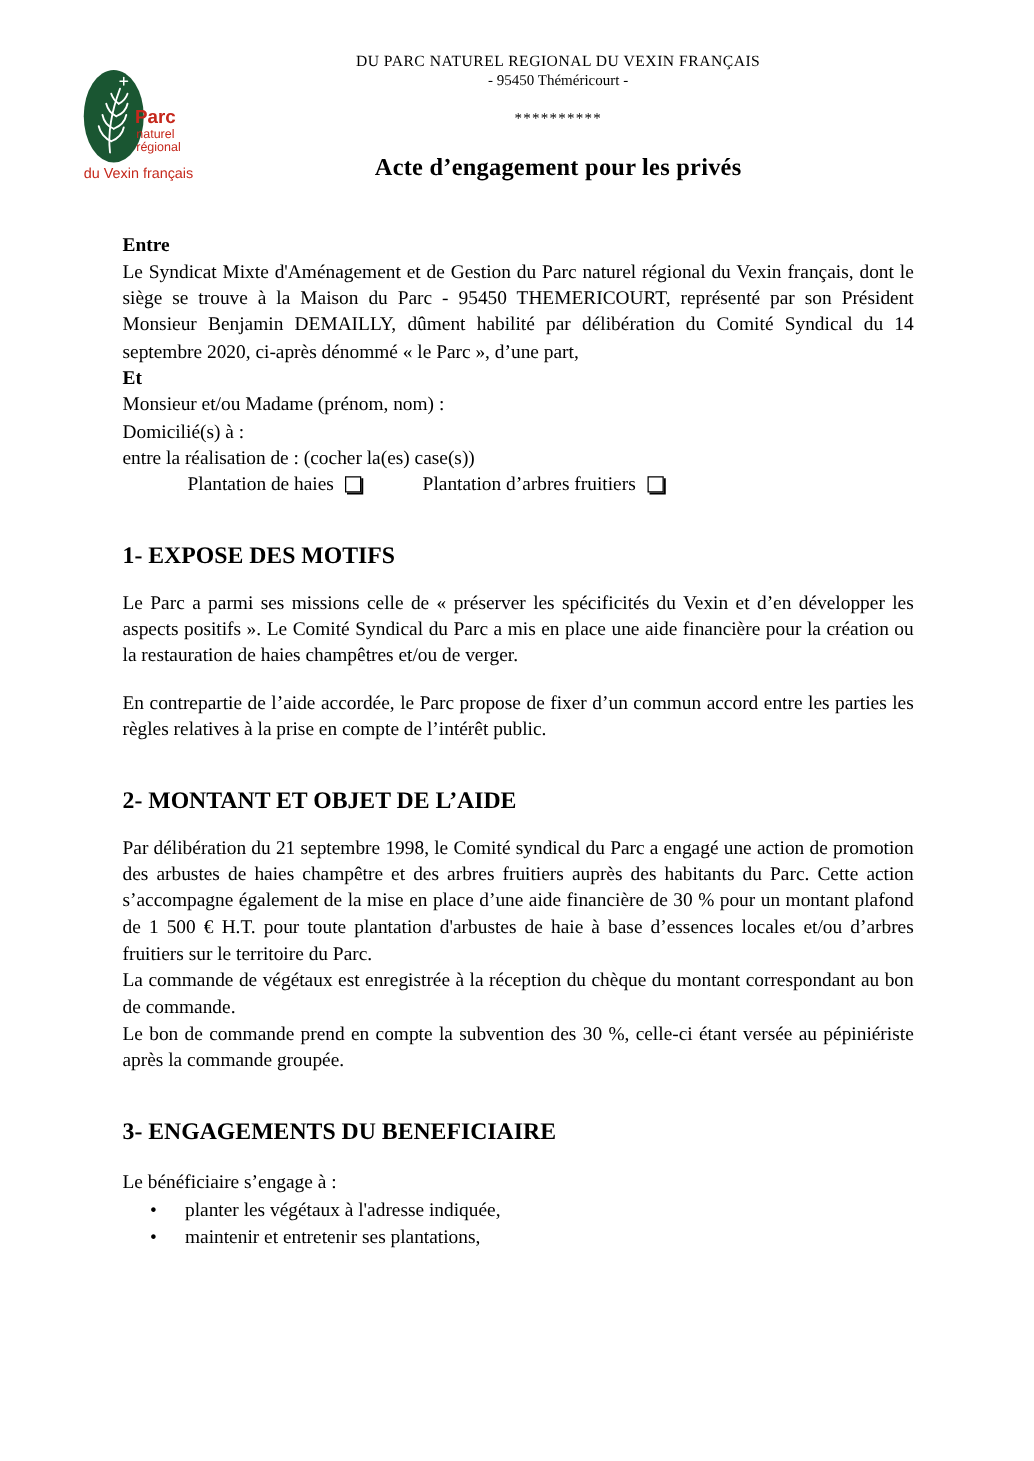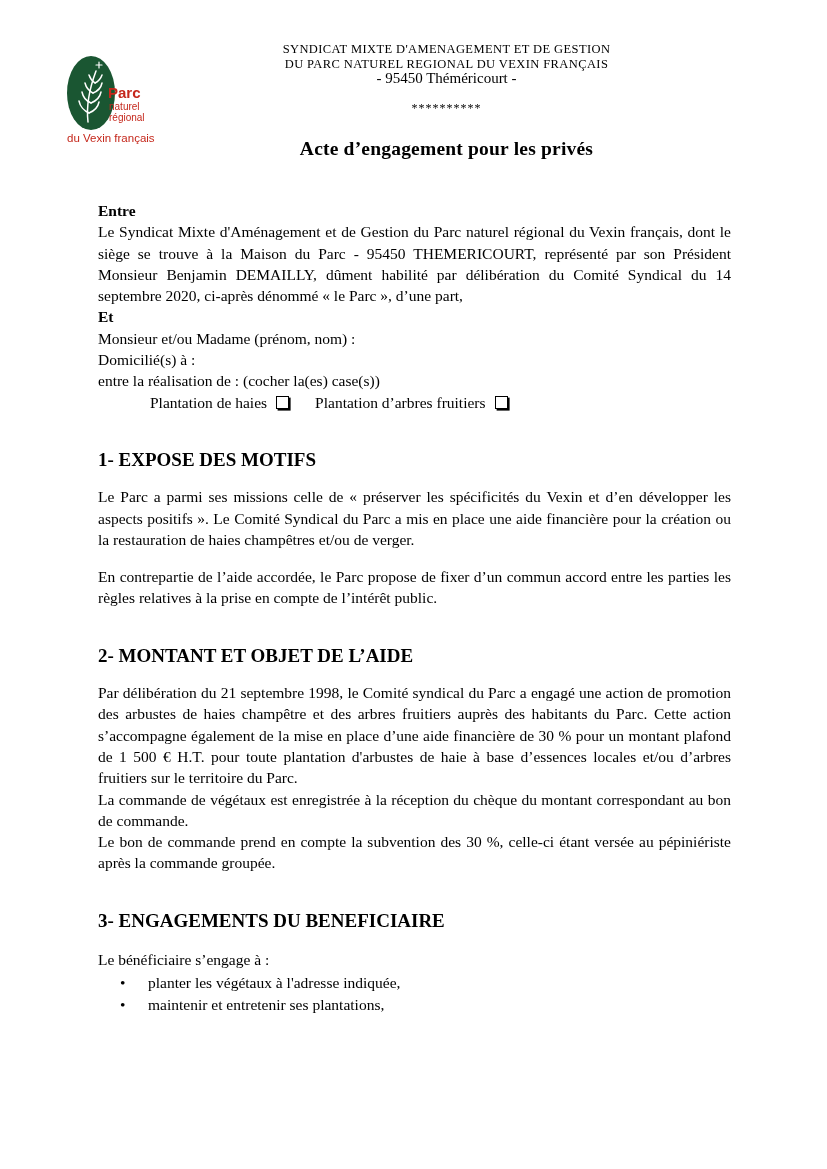--- a/index.html
+++ b/index.html
@@ -36,21 +36,21 @@
     padding-top: 42px;
     padding-left: 66px; 
     text-align: center;
   }
   .org-line1, .org-line2 {
     font-size: 12.5px;
     letter-spacing: 0.4px;
     line-height: 14.5px;
   }
   .org-line3 {
-    font-size: 15px;
+    font-size: 12px;
     line-height: 14px;
   }
   .stars {
     margin-top: 16px;
     font-size: 12px;
     letter-spacing: 1px;
   }
   .doc-title {
     margin: 22px 0 0 0;
     font-size: 19.5px;
@@ -67,21 +67,21 @@
   }
   .content p { margin: 0; }
   .bold-label {
     font-weight: bold;
     margin: 0;
   }
   .et-block { margin-top: 21px; }
 
   .checkbox-row {
     display: flex;
-    gap: 26px;
+    gap: 49px;
     padding-left: 52px;
     text-align: left;
   }
   .checkbox-item { display: flex; align-items: center; }
   .checkbox {
     display: inline-block;
     width: 11px;
     height: 11px;
     border: 1.4px solid #000;
     box-shadow: 1.6px 1.6px 0 #000;
@@ -135,21 +135,20 @@
         <path d="M30 13 L36 13"></path>
       </g>
       <text x="42" y="46" font-family="Liberation Sans, sans-serif" font-size="15" font-weight="bold" fill="#c5281c">Parc</text>
       <text x="43" y="58" font-family="Liberation Sans, sans-serif" font-size="10" fill="#c5281c">naturel</text>
       <text x="43" y="69" font-family="Liberation Sans, sans-serif" font-size="10" fill="#c5281c">régional</text>
       <text x="1" y="90" font-family="Liberation Sans, sans-serif" font-size="11.5" fill="#c5281c">du Vexin français</text>
     </svg>
   </div>
 
   <header class="doc-header">
-    <div class="org-line1">SYNDICAT MIXTE D'AMENAGEMENT ET DE GESTION</div>
     <div class="org-line2">DU PARC NATUREL REGIONAL DU VEXIN FRANÇAIS</div>
     <div class="org-line3">- 95450 Théméricourt -</div>
     <div class="stars">**********</div>
     <h1 class="doc-title">Acte d’engagement pour les privés</h1>
   </header>
 
   <main class="content">
 
     <p class="bold-label">Entre</p>
     <p>Le Syndicat Mixte d'Aménagement et de Gestion du Parc naturel régional du Vexin français, dont le siège se trouve à la Maison du Parc - 95450 THEMERICOURT, représenté par son Président Monsieur Benjamin DEMAILLY, dûment habilité par délibération du Comité Syndical du 14 septembre 2020, ci-après dénommé « le Parc », d’une part,</p>

